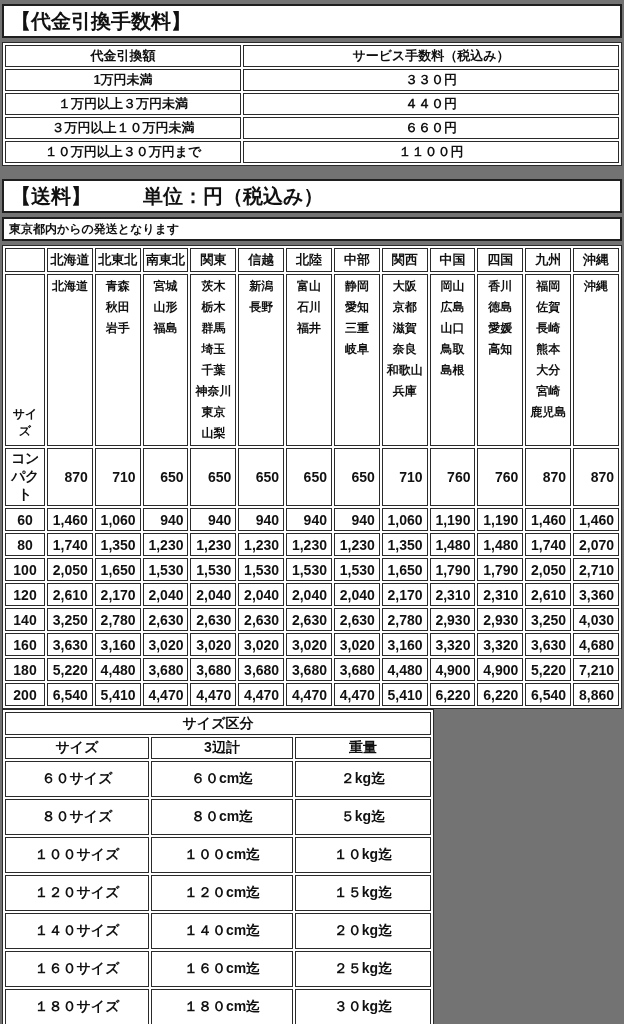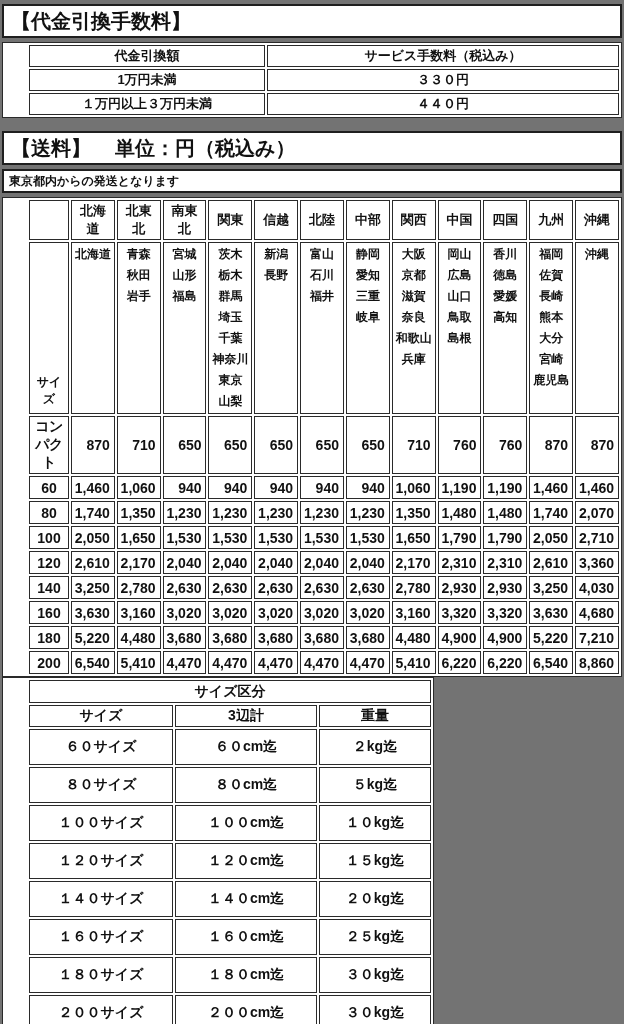--- a/index.html
+++ b/index.html
@@ -8,25 +8,25 @@
     width:624px; height:1024px; background:#ffffff; color:#111;
     font-family:"Liberation Sans","DejaVu Sans",sans-serif;
     font-weight:700;
     overflow:hidden;
   }
   .page { width:624px; height:1024px; padding:4px 2px; position:relative; background:#737373; }
 
   .box { border:2px solid #1f1f1f; background:#fff; }
   .title-box { font-size:20px; line-height:24px; padding:3px 7px 3px 7px; margin-bottom:4px; }
   .note-box  { font-size:12px; line-height:14px; padding:3px 5px; margin-bottom:4px; }
-  .shipping-title .unit { margin-left:24px; }
+  .shipping-title .unit { margin-left:52px; }
 
   table.grid {
     border-collapse:separate; border-spacing:2px;
-    border:1px solid #2a2a2a; background:#fff; table-layout:fixed;padding-left:24px;
+    border:1px solid #2a2a2a; background:#fff; table-layout:fixed;
   }
   table.grid th, table.grid td {
     border:1px solid #2a2a2a; text-align:center; vertical-align:middle;
     padding:1px 2px; font-weight:700; overflow:hidden;
   }
 
   
   .cod-table { width:620px; margin-bottom:13px; font-size:13px; }
   .cod-table th { height:22px; }
   .cod-table td { height:22px; }
@@ -68,20 +68,28 @@
       </tr>
     </thead>
     <tbody id="cod-body">
         <tr>
           <td>1万円未満</td>
           <td>３３０円</td>
         </tr>
         <tr>
           <td>１万円以上３万円未満</td>
           <td>４４０円</td>
+        </tr>
+        <tr>
+          <td>３万円以上１０万円未満</td>
+          <td>６６０円</td>
+        </tr>
+        <tr>
+          <td>１０万円以上３０万円まで</td>
+          <td>１１００円</td>
         </tr>
       </tbody>
   </table>
 
   <div class="box title-box shipping-title">
     <span>【送料】</span><span class="unit">単位：円（税込み）</span>
   </div>
 
   <div class="box note-box">東京都内からの発送となります</div>
 

